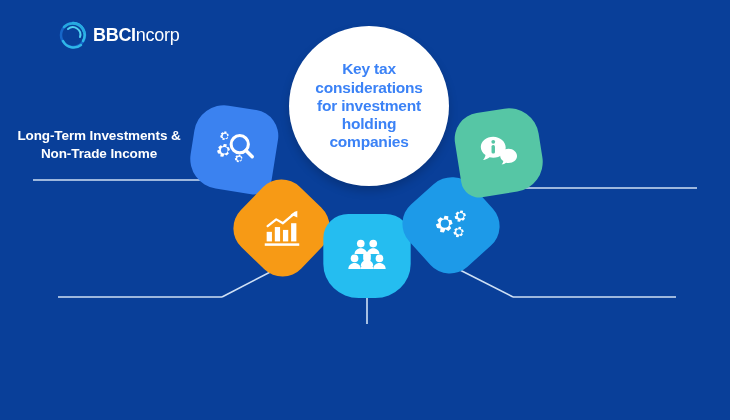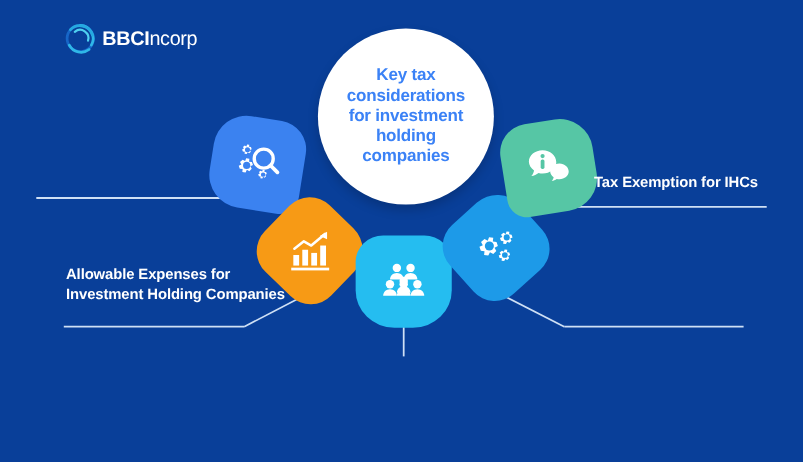--- a/index.html
+++ b/index.html
@@ -241,16 +241,15 @@
     <svg class="glyph" viewBox="0 0 48 48">
       <g fill="#ffffff">
         <path d="M18 8c-7.2 0-13 4.8-13 10.7 0 3.4 1.9 6.4 4.9 8.4-.3 2-1.3 3.9-2.6 5.3 2.6-.4 5-1.5 6.9-3 1.2.3 2.5.5 3.8.5 7.2 0 13-4.8 13-10.7S25.2 8 18 8z"></path>
         <circle cx="18" cy="13.4" r="2" fill="#56c6a5"></circle>
         <rect x="16.2" y="16.6" width="3.6" height="9" rx="1.6" fill="#56c6a5"></rect>
         <path d="M34 20.5c-4.9 0-8.8 3.3-8.8 7.3 0 2.3 1.3 4.3 3.3 5.7-.2 1.4-.9 2.7-1.8 3.6 1.8-.3 3.4-1 4.7-2 .8.2 1.7.3 2.6.3 4.9 0 8.8-3.3 8.8-7.3S38.9 20.5 34 20.5z"></path>
       </g>
     </svg>
   </div>
 
-  <div class="label" id="label-allowable">Allowable Expenses for Investment Holding Companies</div>
-  <div class="label" id="label-tax-exemption">Tax Exemption for IHCs</div>
+  <div class="label" id="label-long-term">Long-Term Investments &amp; Non-Trade Income</div>
 
 </div>
 
 </body></html>

